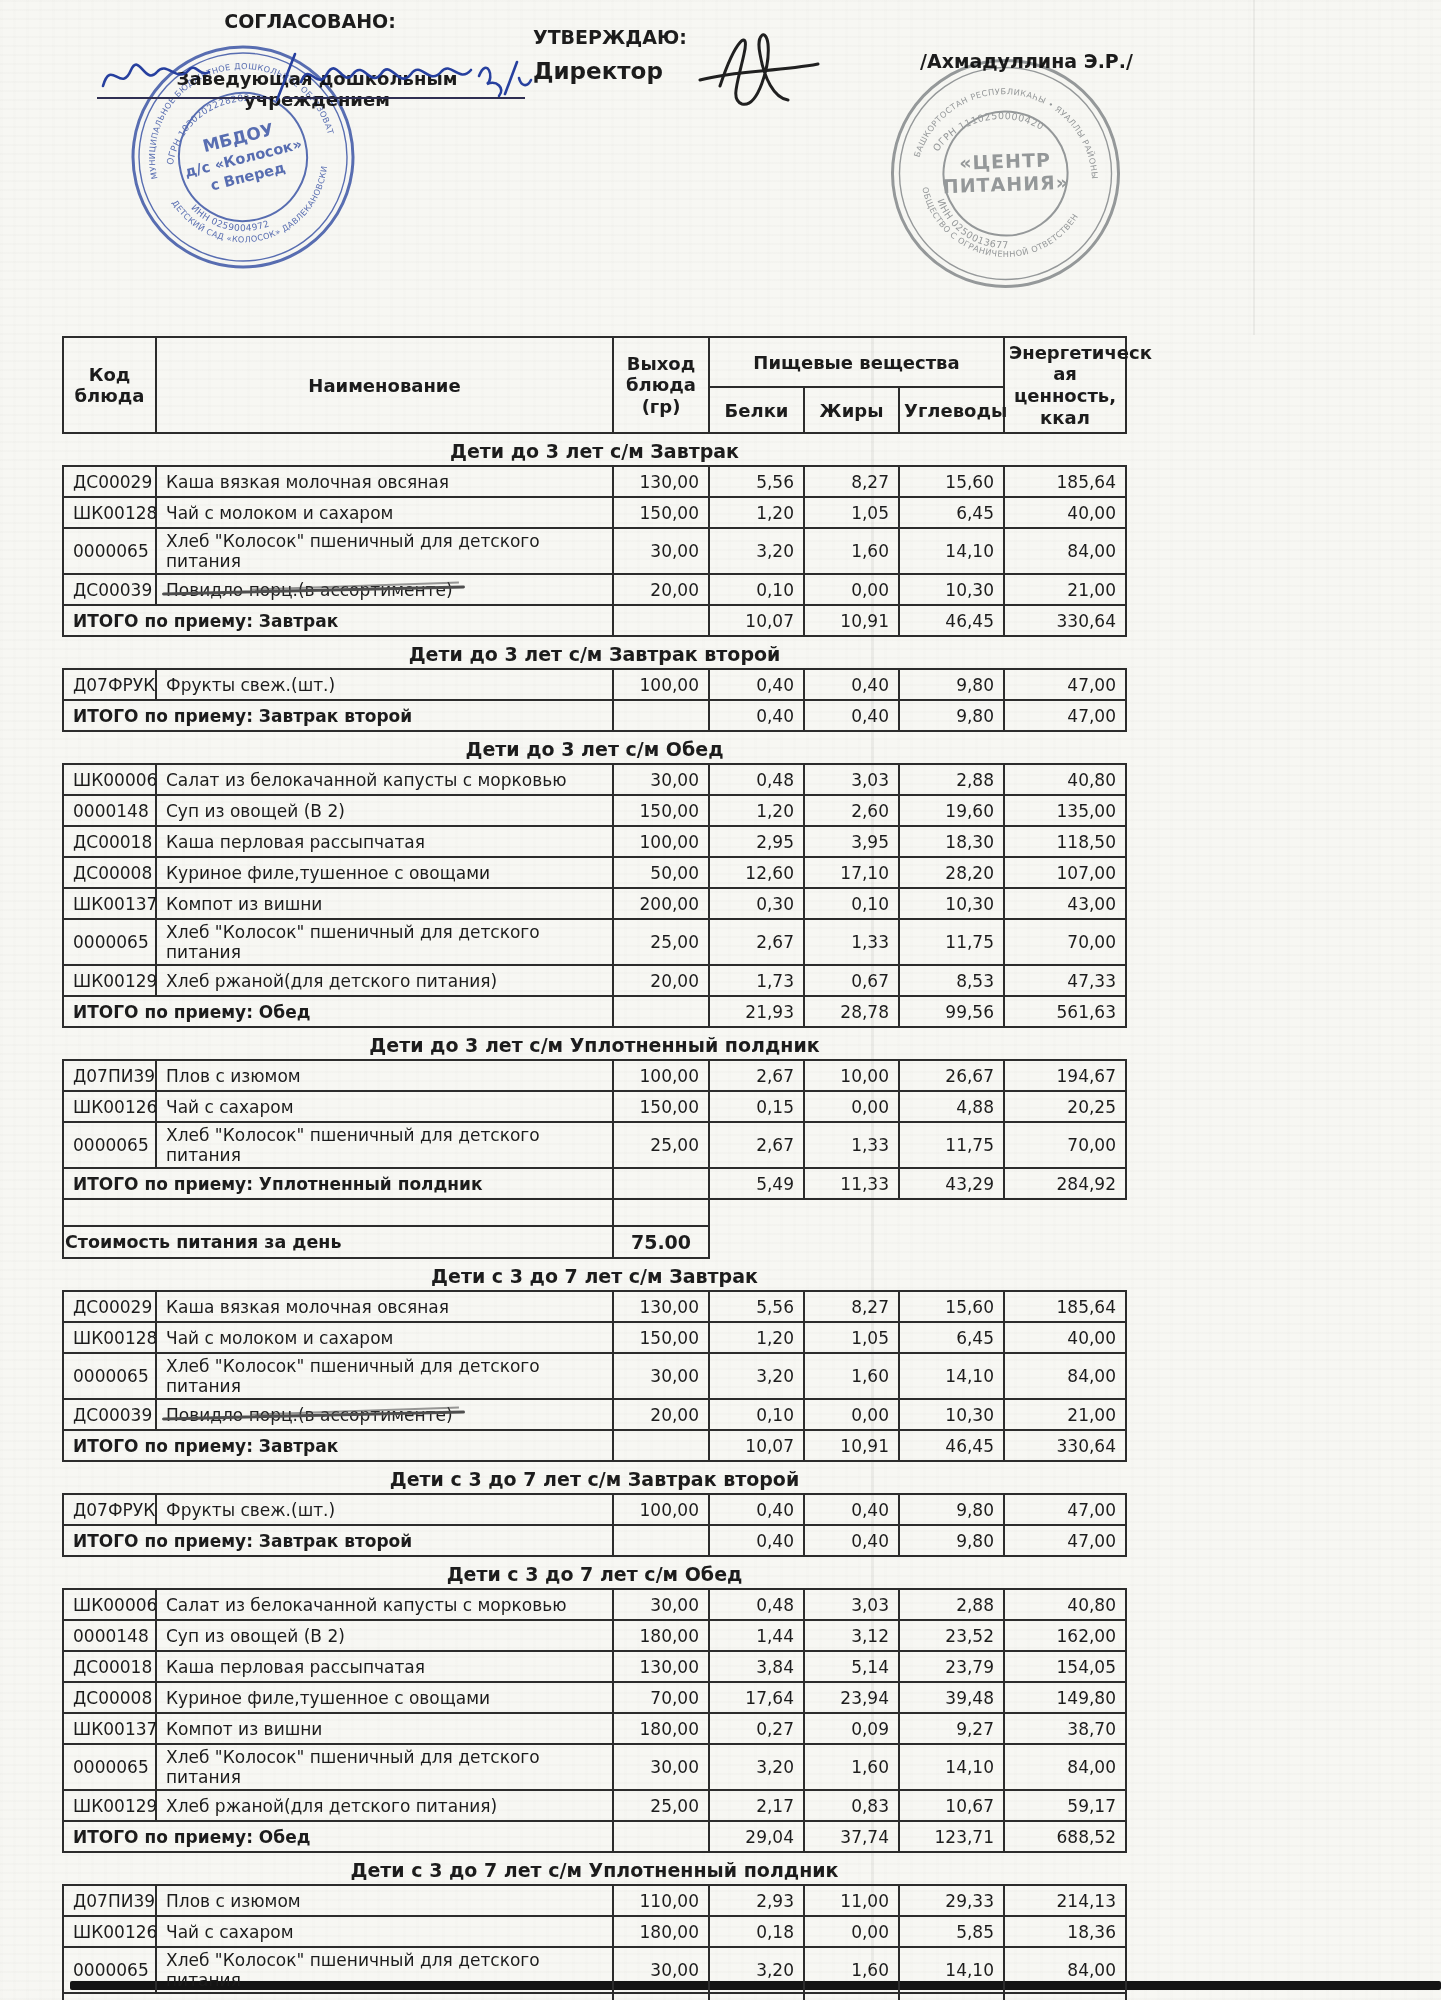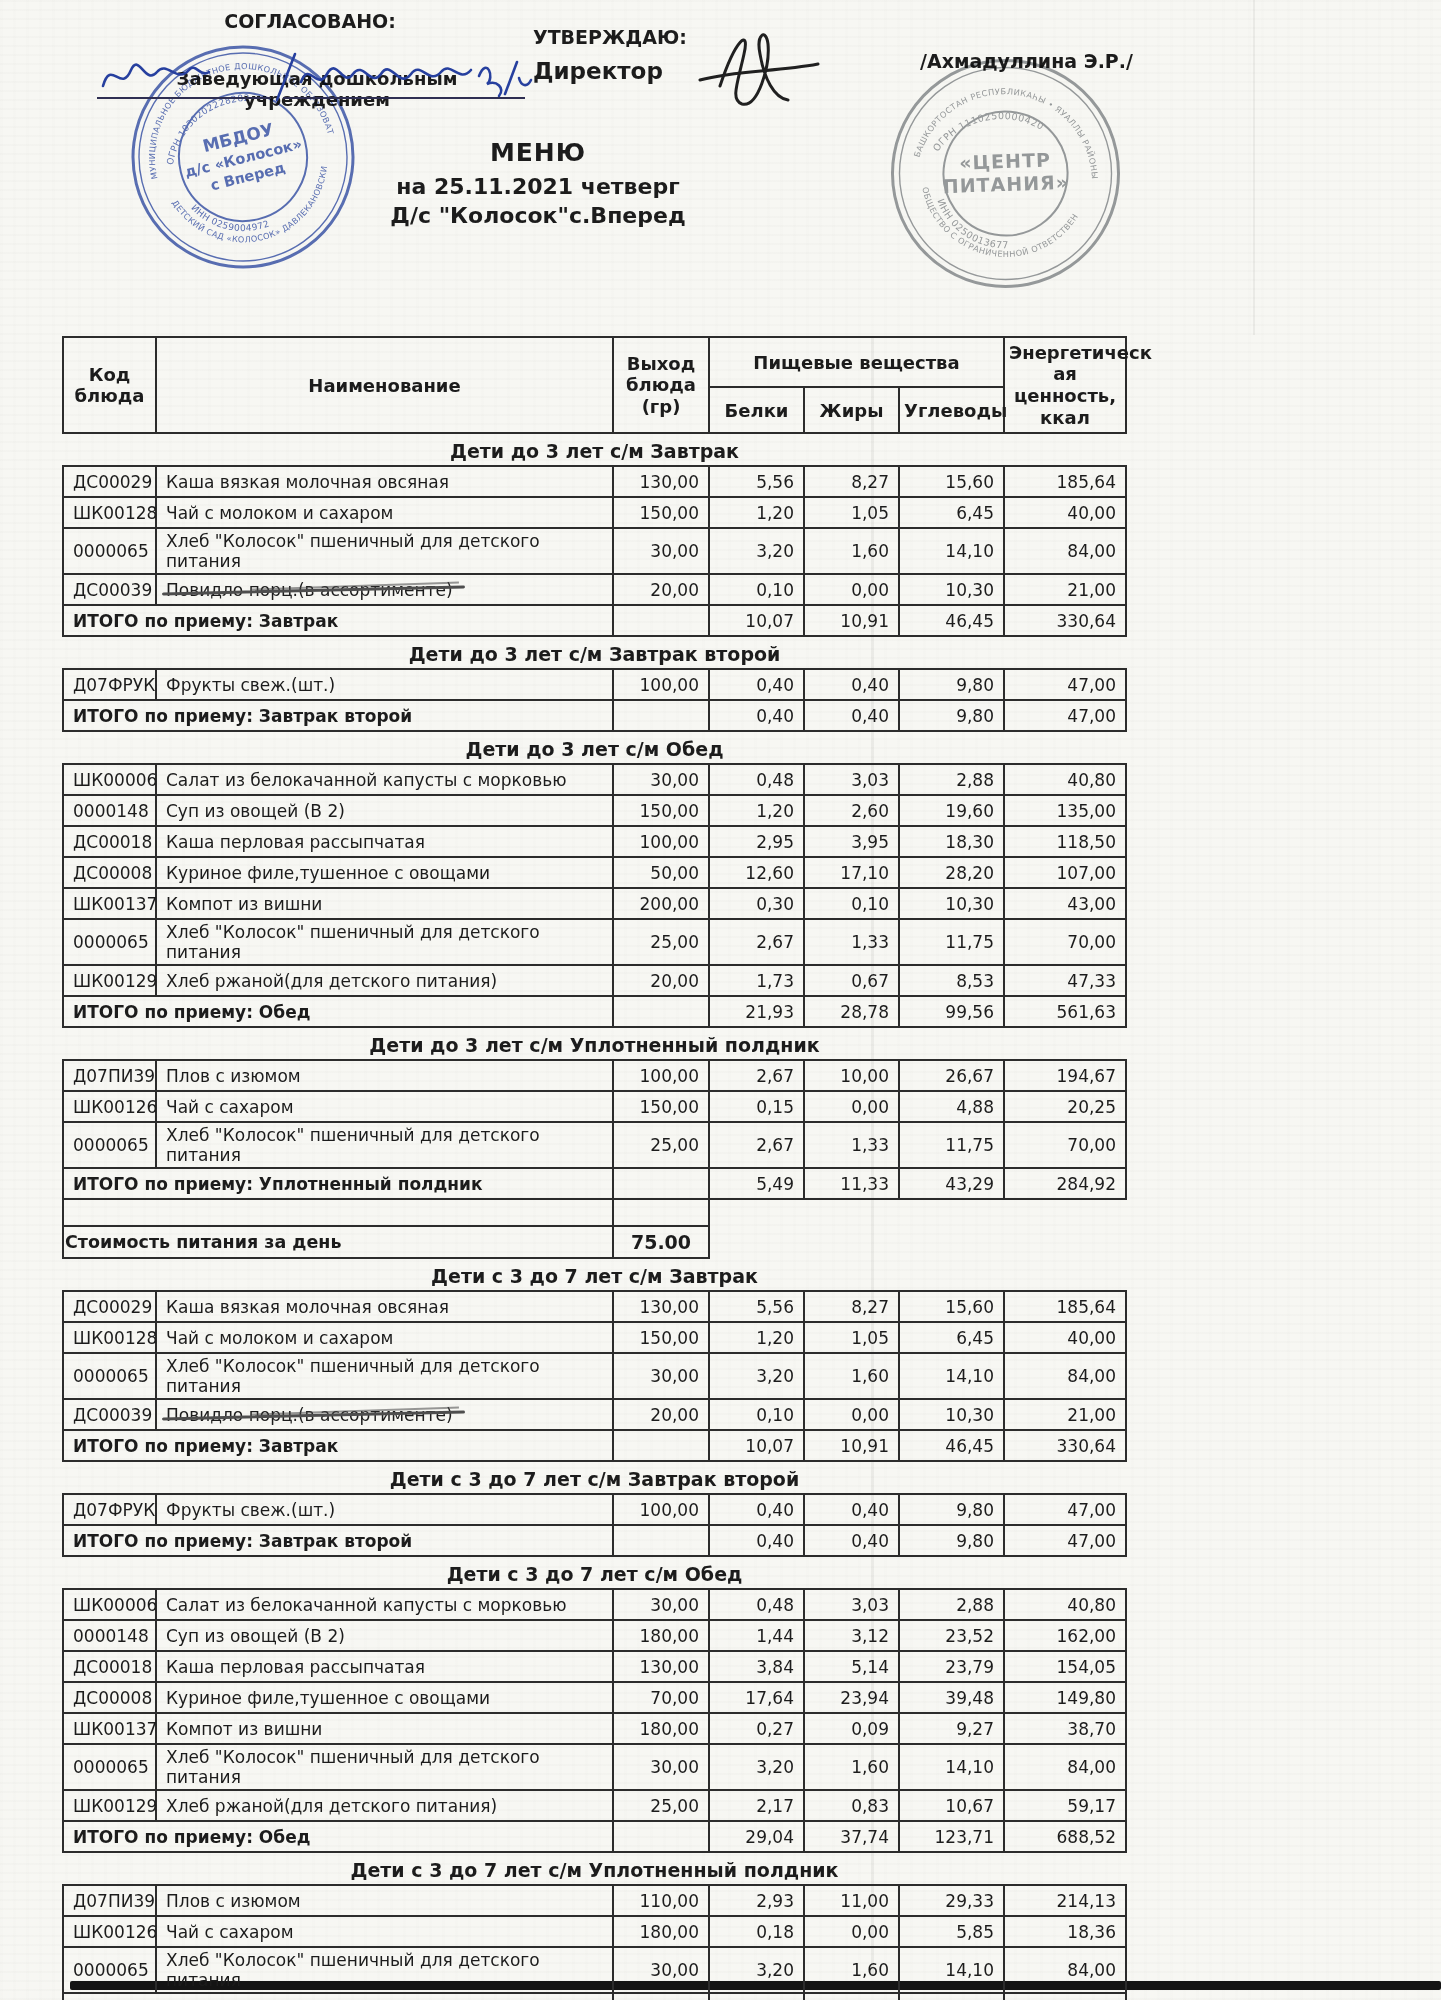--- a/index.html
+++ b/index.html
@@ -78,25 +78,20 @@
     </g>
   </svg>
 
   <svg class="abs" style="left:686px;top:20px;z-index:4;" width="150" height="92">
     <g fill="none" stroke="#202020" stroke-width="3" stroke-linecap="round">
       <path d="M34,66 C50,18 64,8 58,34 C52,62 44,80 56,84 C72,88 84,46 82,24 C80,8 70,14 74,34 C78,58 88,78 102,80"></path>
       <path d="M14,60 C50,50 90,52 132,44"></path>
     </g>
   </svg>
 
-  <div class="abs title-block">
-    <div class="t1">МЕНЮ</div>
-    <div class="t2">на 25.11.2021  четверг</div>
-    <div class="t3">Д/с "Колосок"с.Вперед</div>
-  </div>
 
   <svg class="abs stamp stamp-left" width="230" height="230" viewBox="0 0 230 230" style="color:#3752ac;">
     <defs>
       <path id="l-ot" d="M 27,115 A 88,88 0 0 1 203,115"></path>
       <path id="l-ob" d="M 35,142 A 84,84 0 0 0 195,142"></path>
       <path id="l-it" d="M 45,106 A 76,76 0 0 1 185,106"></path>
       <path id="l-ib" d="M 52,152 A 72,72 0 0 0 178,152"></path>
     </defs>
     <g fill="none" stroke="currentColor">
       <circle cx="115" cy="115" r="110" stroke-width="3"></circle>

